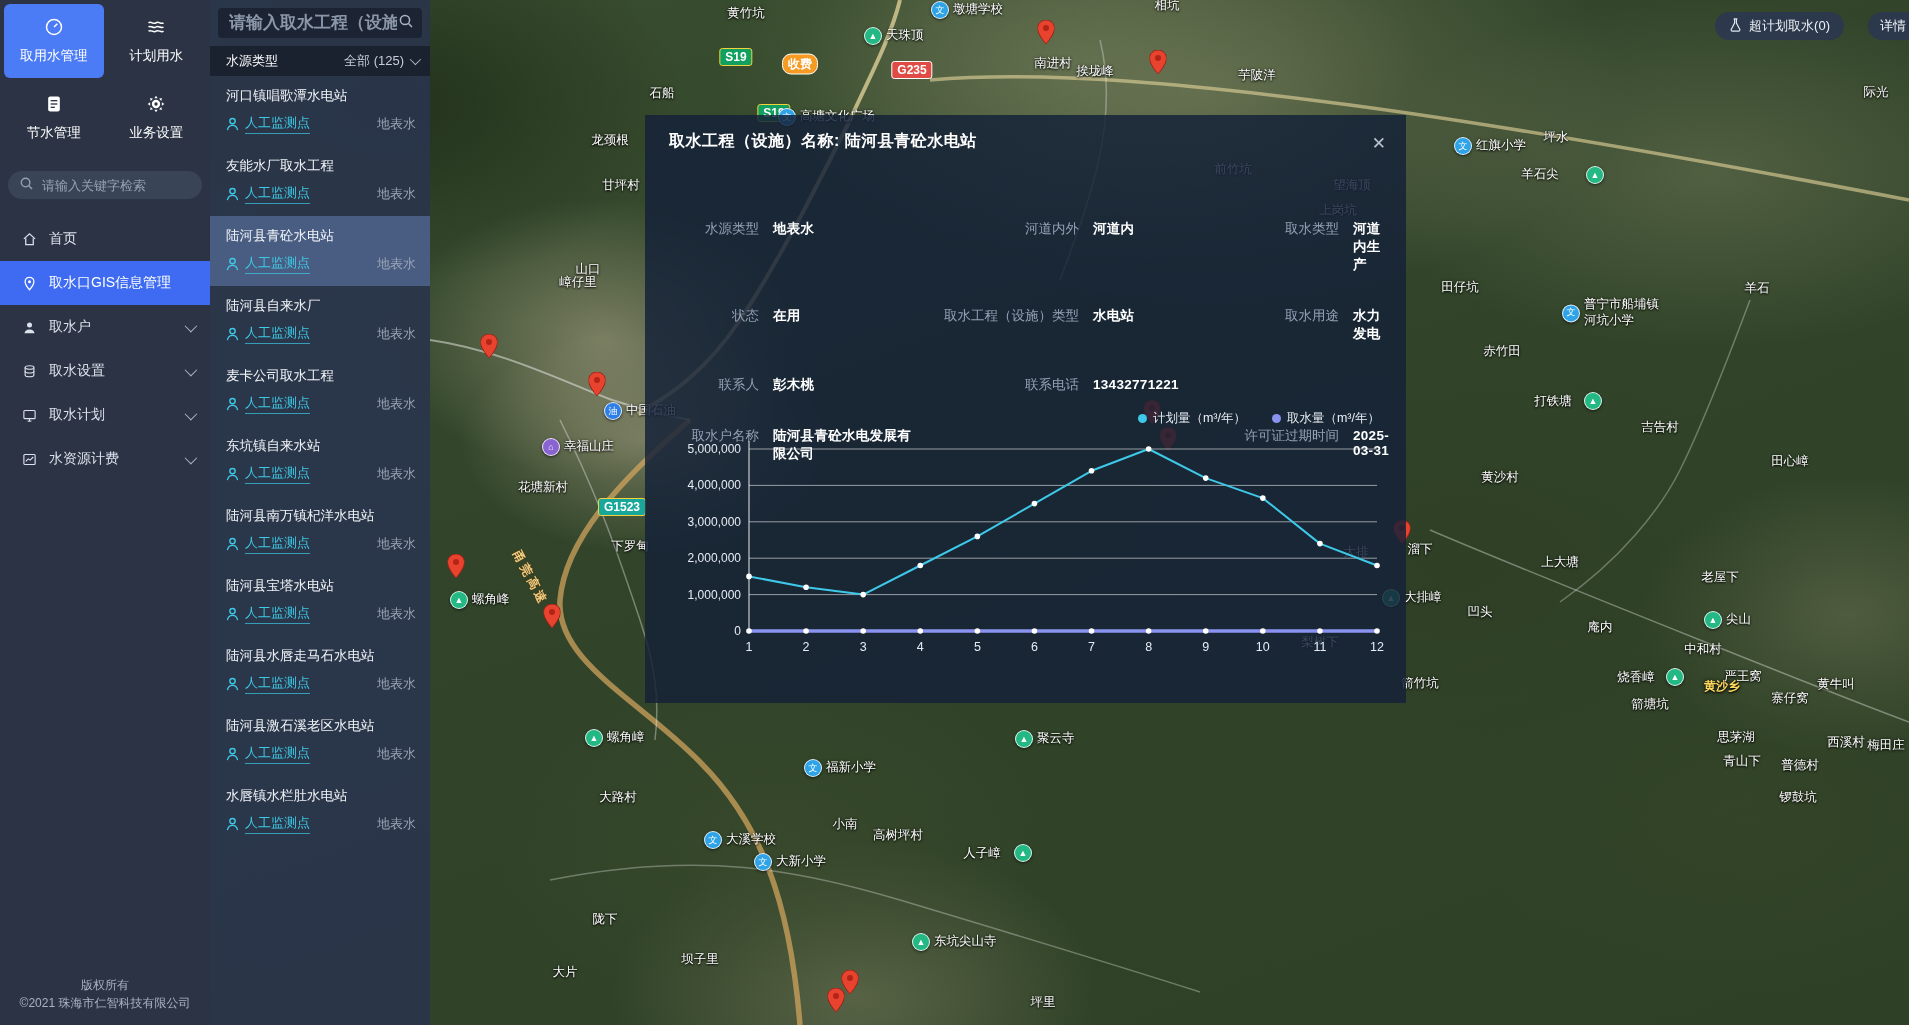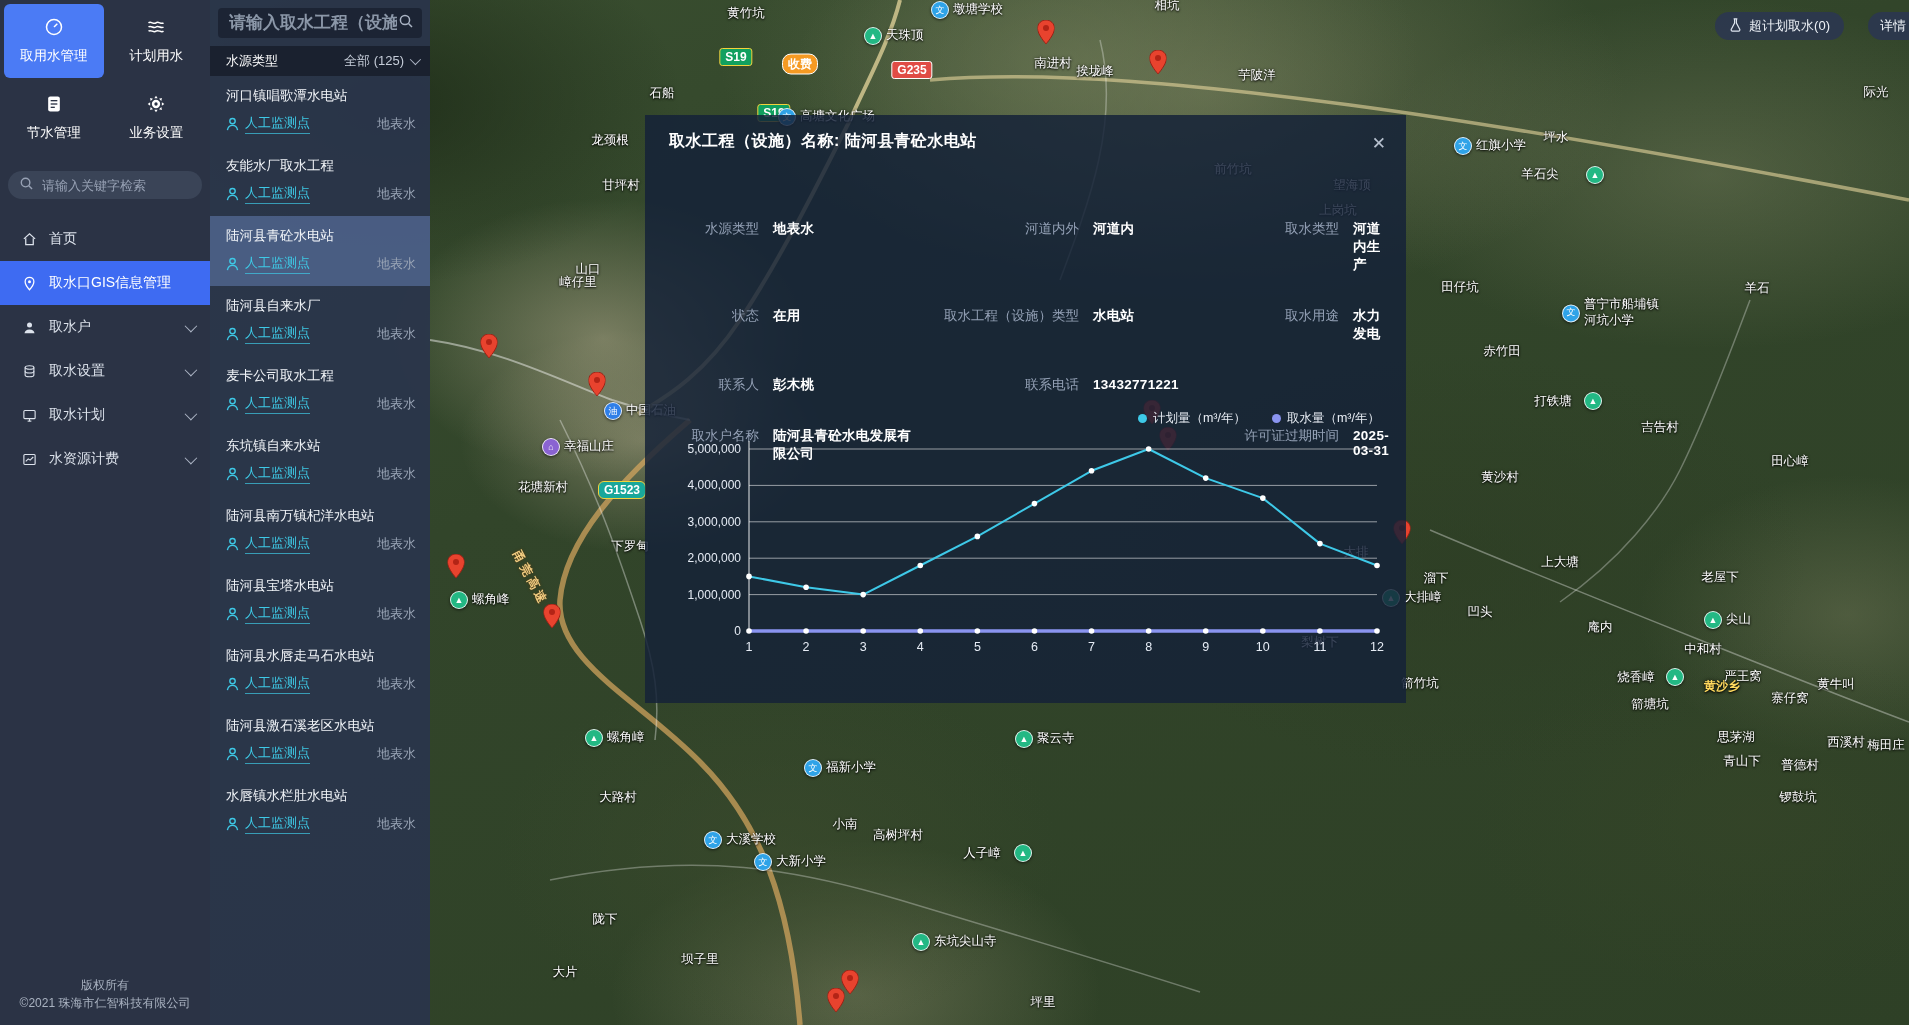--- a/index.html
+++ b/index.html
@@ -162,21 +162,21 @@
           </svg></div>
         <div class="m-ico" style="left: 612px; top: 411px; position: absolute;">
           <span class="cir" style="background:#2f7fe8">油</span>
           <span class="t">中国石油</span>
         </div>
         <div class="m-ico" style="left: 550px; top: 447px; position: absolute;">
           <span class="cir" style="background:#8a63d2">⌂</span>
           <span class="t">幸福山庄</span>
         </div>
         <div class="m-lbl" style="left: 543px; top: 488px; position: absolute;">花塘新村</div>
-        <div class="bdg bdg-x" style="left: 622px; top: 490px; position: absolute; border-radius: 6px;">G1523</div>
+        <div class="bdg bdg-x" style="left: 622px; top: 507px; position: absolute;">G1523</div>
         <div class="m-lbl" style="left: 630px; top: 547px; position: absolute;">下罗甸</div>
         <div class="m-road" style="left: 530px; top: 578px; position: absolute;">甬莞高速</div>
         <div class="m-pin" style="left: 456px; top: 582px; position: absolute;"><svg width="17" height="24" viewBox="0 0 17 24">
             <path d="M8.5 0C3.8 0 0 3.7 0 8.3c0 6.2 8.5 15.7 8.5 15.7S17 14.5 17 8.3C17 3.7 13.2 0 8.5 0z" fill="#e8432e" stroke="#9c2217" stroke-width="1"></path>
             <circle cx="8.5" cy="8" r="3" fill="#b32416"></circle>
           </svg></div>
         <div class="m-ico" style="left: 458px; top: 600px; position: absolute;">
           <span class="cir" style="background:#23b884">▲</span>
           <span class="t">螺角峰</span>
         </div>
@@ -204,21 +204,21 @@
 河坑小学</span>
         </div>
         <div class="m-lbl" style="left: 1502px; top: 352px; position: absolute;">赤竹田</div>
         <div class="m-lbl" style="left: 1553px; top: 402px; position: absolute;">打铁塘</div>
         <div class="m-ico" style="left: 1592px; top: 401px; position: absolute;">
           <span class="cir" style="background:#23b884">▲</span>
         </div>
         <div class="m-lbl" style="left: 1660px; top: 428px; position: absolute;">吉告村</div>
         <div class="m-lbl" style="left: 1790px; top: 462px; position: absolute;">田心嶂</div>
         <div class="m-lbl" style="left: 1500px; top: 478px; position: absolute;">黄沙村</div>
-        <div class="m-lbl" style="left: 1420px; top: 579px; position: absolute; margin-left: 16px;">溜下</div>
+        <div class="m-lbl" style="left: 1420px; top: 550px; position: absolute;">溜下</div>
         <div class="m-lbl" style="left: 1560px; top: 563px; position: absolute;">上大塘</div>
         <div class="m-lbl" style="left: 1356px; top: 553px; position: absolute;">大排</div>
         <div class="m-pin" style="left: 1402px; top: 548px; position: absolute;"><svg width="17" height="24" viewBox="0 0 17 24">
             <path d="M8.5 0C3.8 0 0 3.7 0 8.3c0 6.2 8.5 15.7 8.5 15.7S17 14.5 17 8.3C17 3.7 13.2 0 8.5 0z" fill="#e8432e" stroke="#9c2217" stroke-width="1"></path>
             <circle cx="8.5" cy="8" r="3" fill="#b32416"></circle>
           </svg></div>
         <div class="m-ico" style="left: 1390px; top: 598px; position: absolute;">
           <span class="cir" style="background:#23b884">▲</span>
           <span class="t">大排嶂</span>
         </div>

